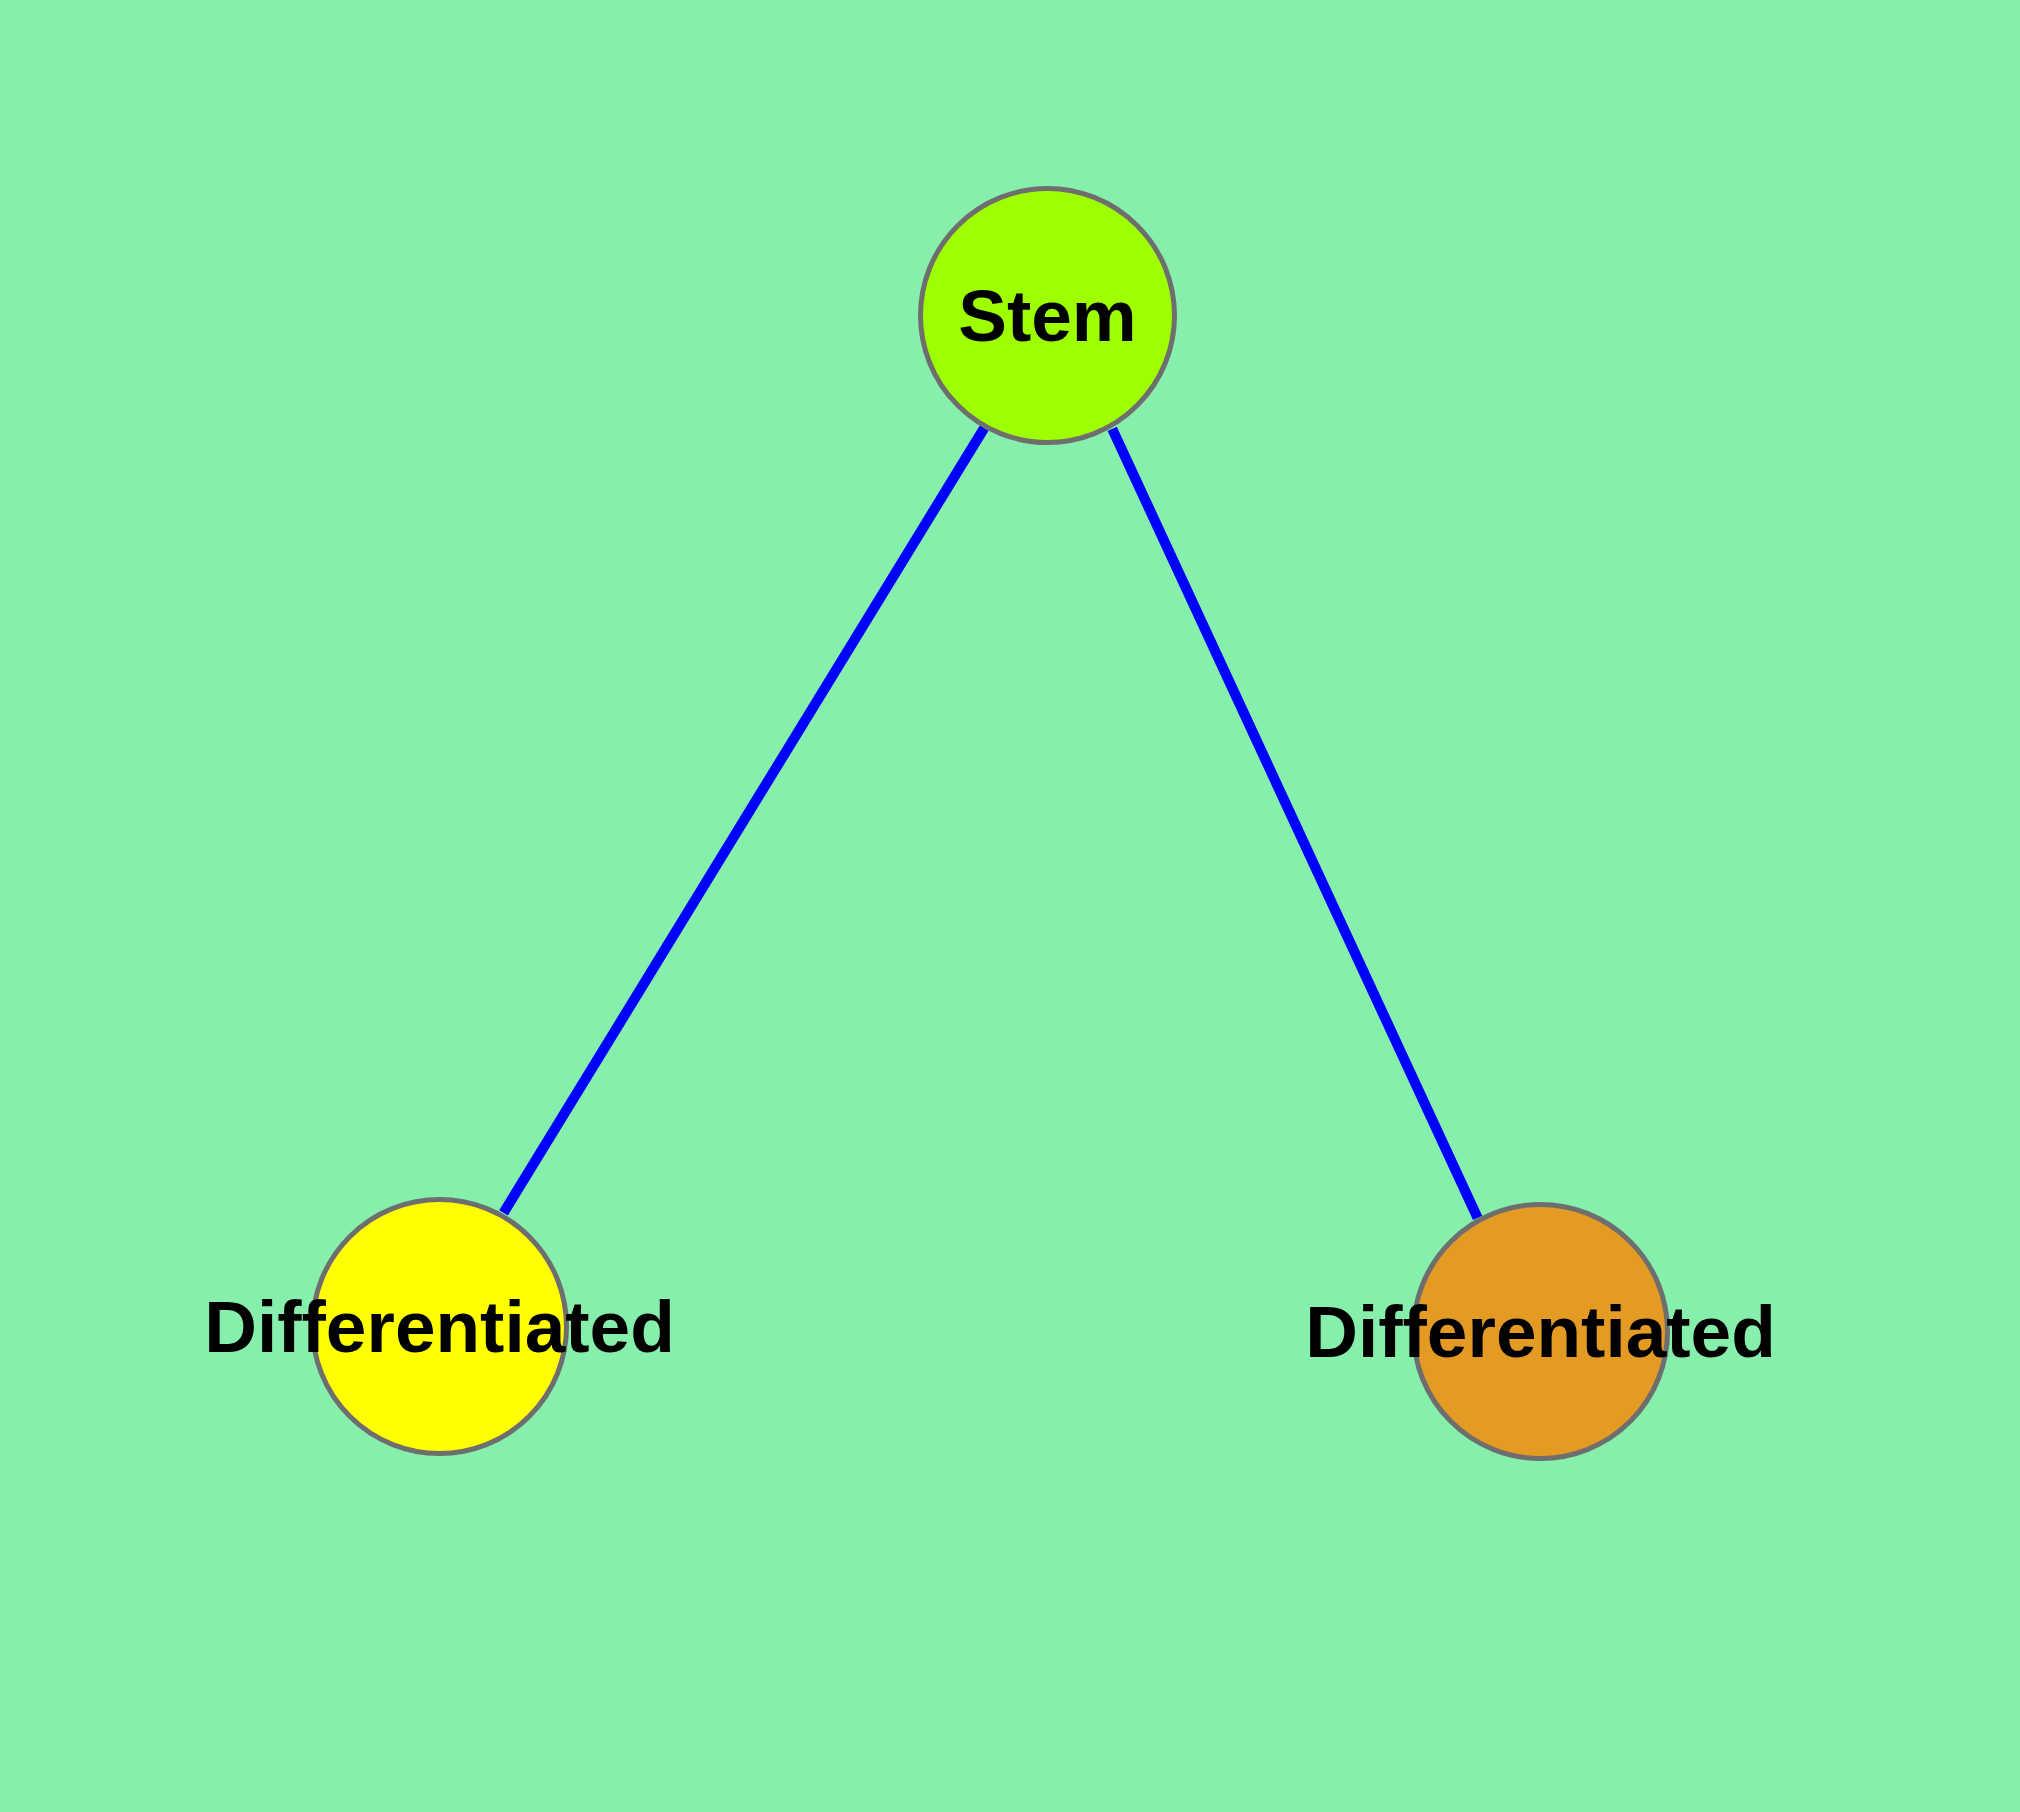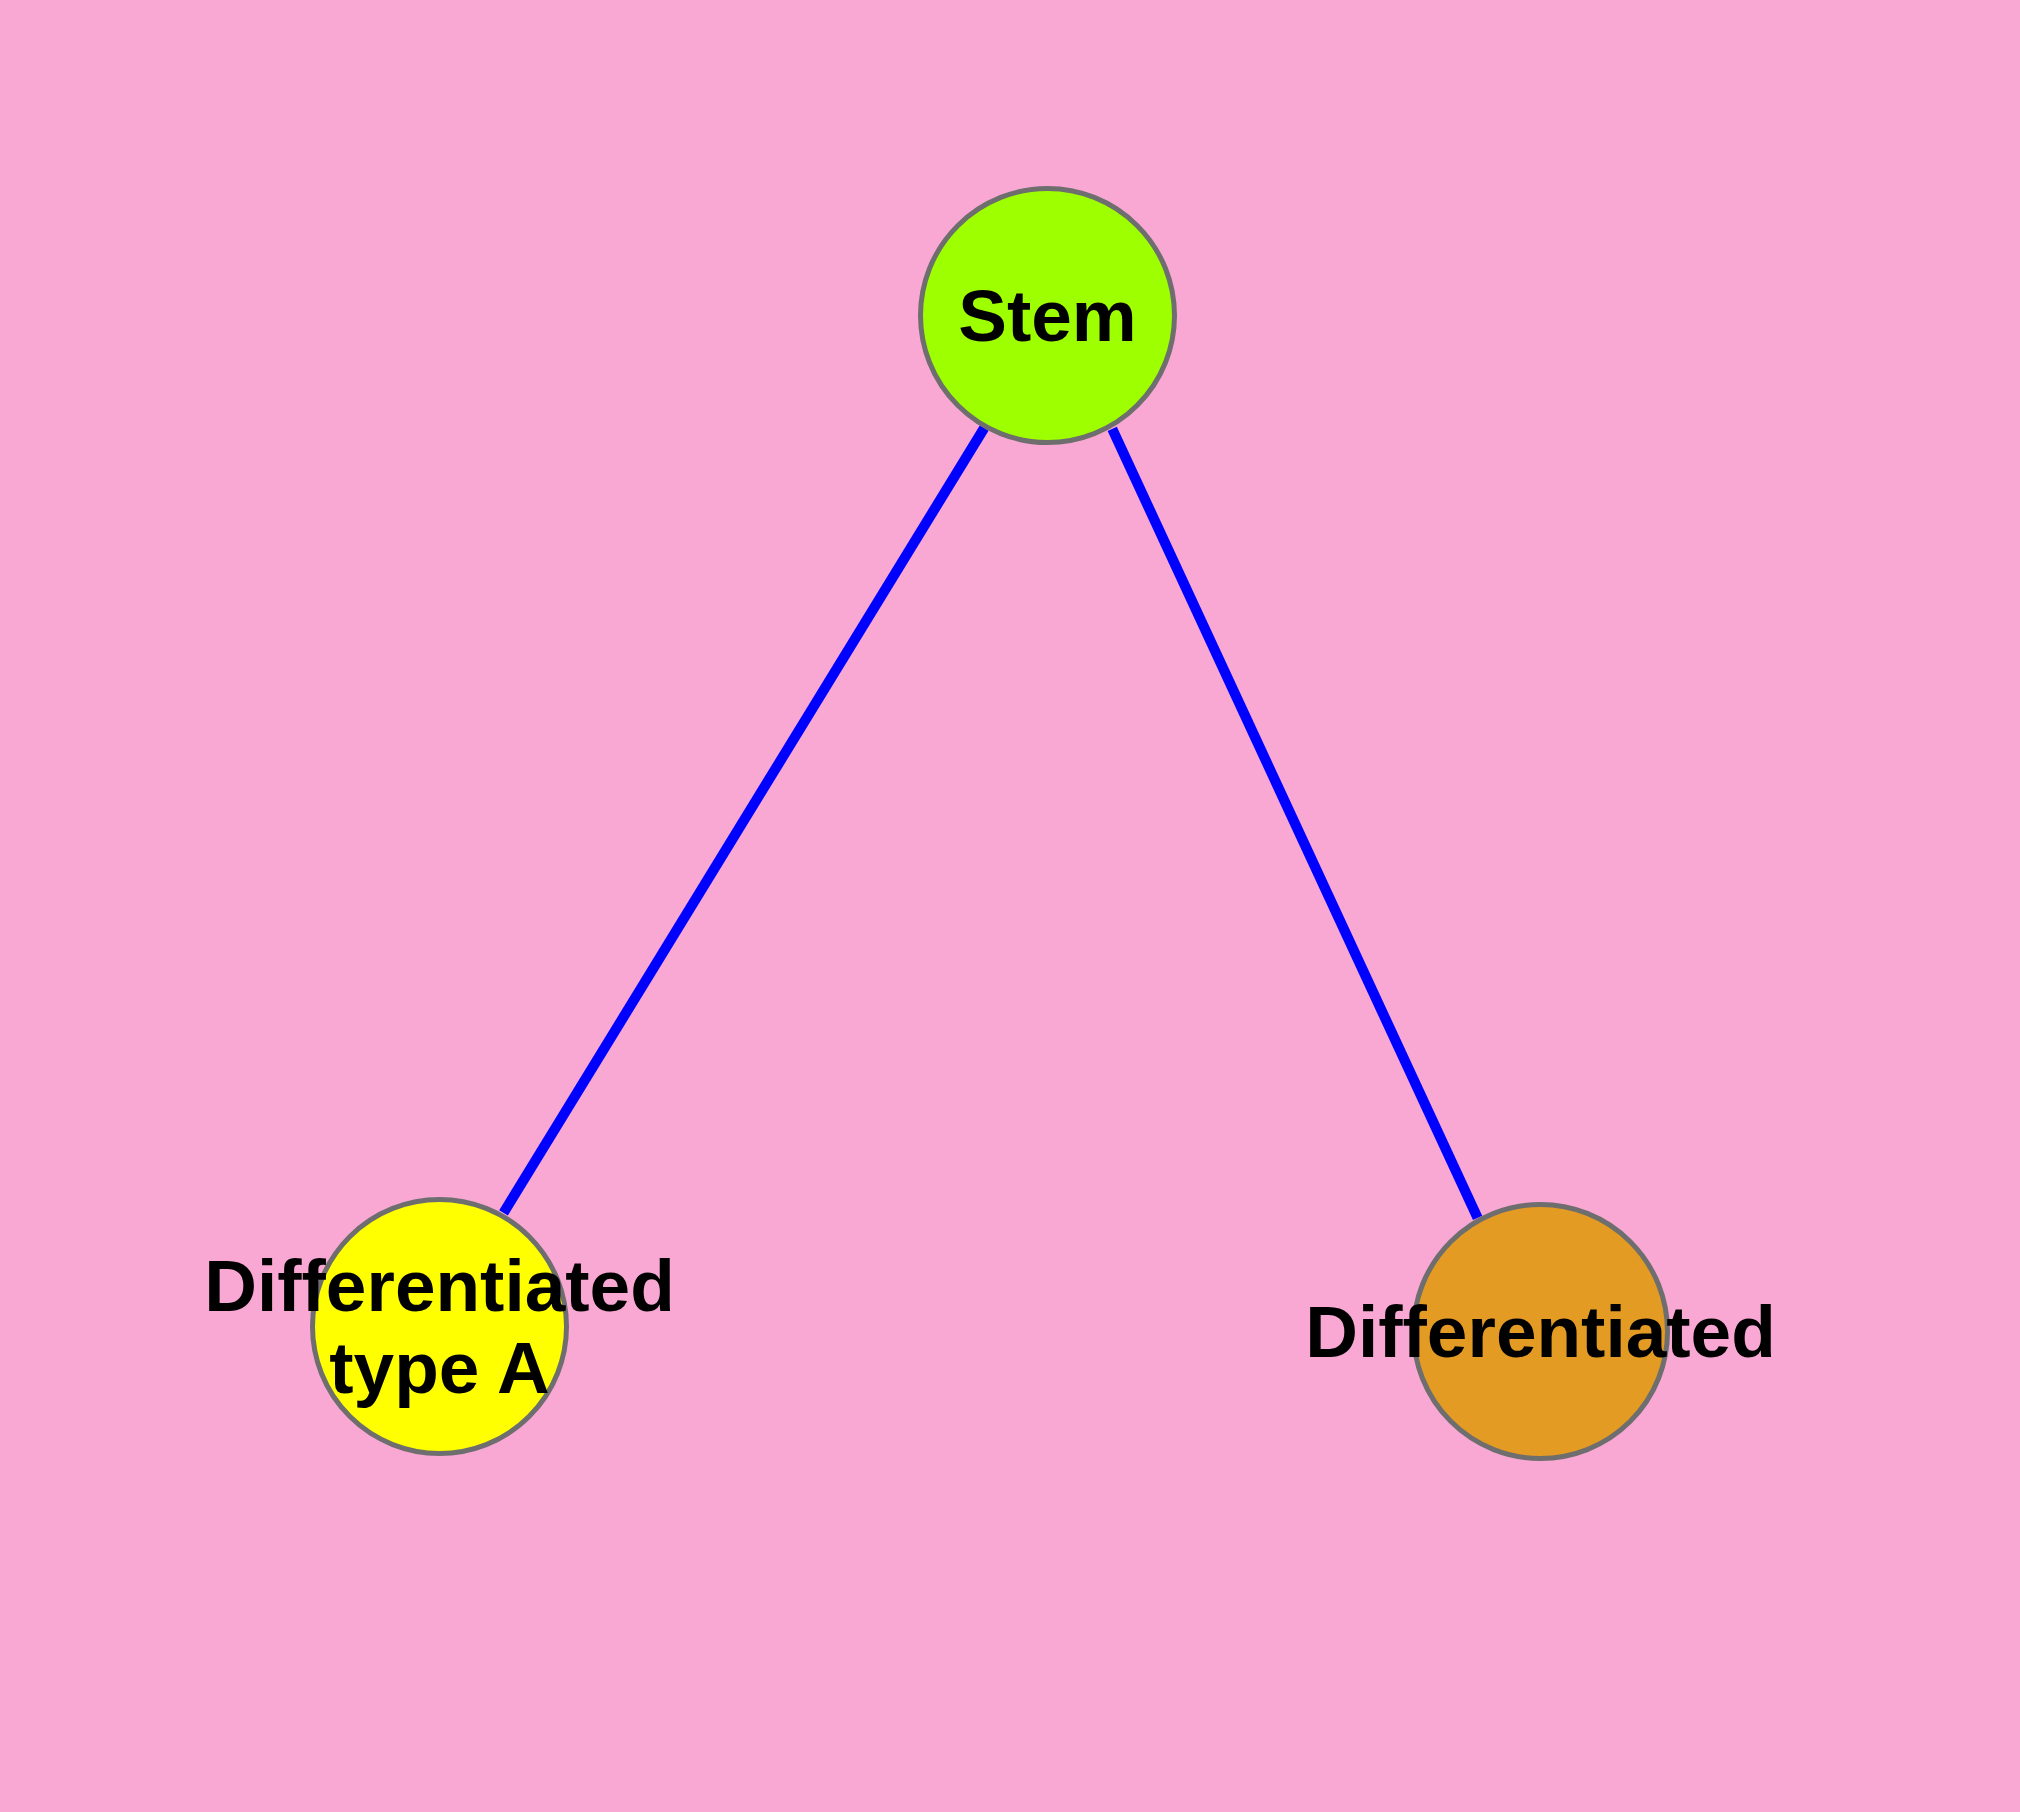--- a/index.html
+++ b/index.html
@@ -56,39 +56,38 @@
     line-height: 1.12;
     white-space: nowrap;
     pointer-events: none;
   }
 
   .label-line { display: block; }
 </style>
 </head>
 <body style="width: 2021px; height: 1812px;">
 
-<div id="graph-canvas" style="width: 2021px; height: 1812px; background: #f9a8d4;">
+<div id="graph-canvas" style="width: 2021px; height: 1812px; background: #86efac;">
 
   <svg id="edge-layer" viewBox="0 0 2384 2138" preserveAspectRatio="none" aria-hidden="true">
     <line class="graph-edge" x1="1161" y1="505" x2="594" y2="1431" stroke="#0000ff" stroke-width="12" stroke-linecap="butt"></line>
     <line class="graph-edge" x1="1312" y1="506" x2="1743" y2="1437" stroke="#0000ff" stroke-width="12" stroke-linecap="butt"></line>
   </svg>
 
   <div class="node" style="left: 918px; top: 186px; width: 259px; height: 259px;">
     <div class="node-circle" style="width: 259px; height: 259px; background: rgb(158, 255, 0); border-color: rgb(110, 110, 110); border-width: 5.1px;"></div>
     <div class="node-label" style="font-size: 73px; color: rgb(0, 0, 0);">
       <span class="label-line">Stem</span>
     </div>
   </div>
 
   <div class="node" style="left: 310px; top: 1197px; width: 259px; height: 259px;">
     <div class="node-circle" style="width: 259px; height: 259px; background: rgb(255, 255, 0); border-color: rgb(110, 110, 110); border-width: 5.1px;"></div>
     <div class="node-label" style="font-size: 73px; color: rgb(0, 0, 0);">
       <span class="label-line">Differentiated</span>
-      <span class="label-line">type A</span>
     </div>
   </div>
 
   <div class="node" style="left: 1411px; top: 1202px; width: 259px; height: 259px;">
     <div class="node-circle" style="width: 259px; height: 259px; background: rgb(228, 155, 36); border-color: rgb(110, 110, 110); border-width: 5.1px;"></div>
     <div class="node-label" style="font-size: 73px; color: rgb(0, 0, 0);">
       <span class="label-line">Differentiated</span>
     </div>
   </div>
 

